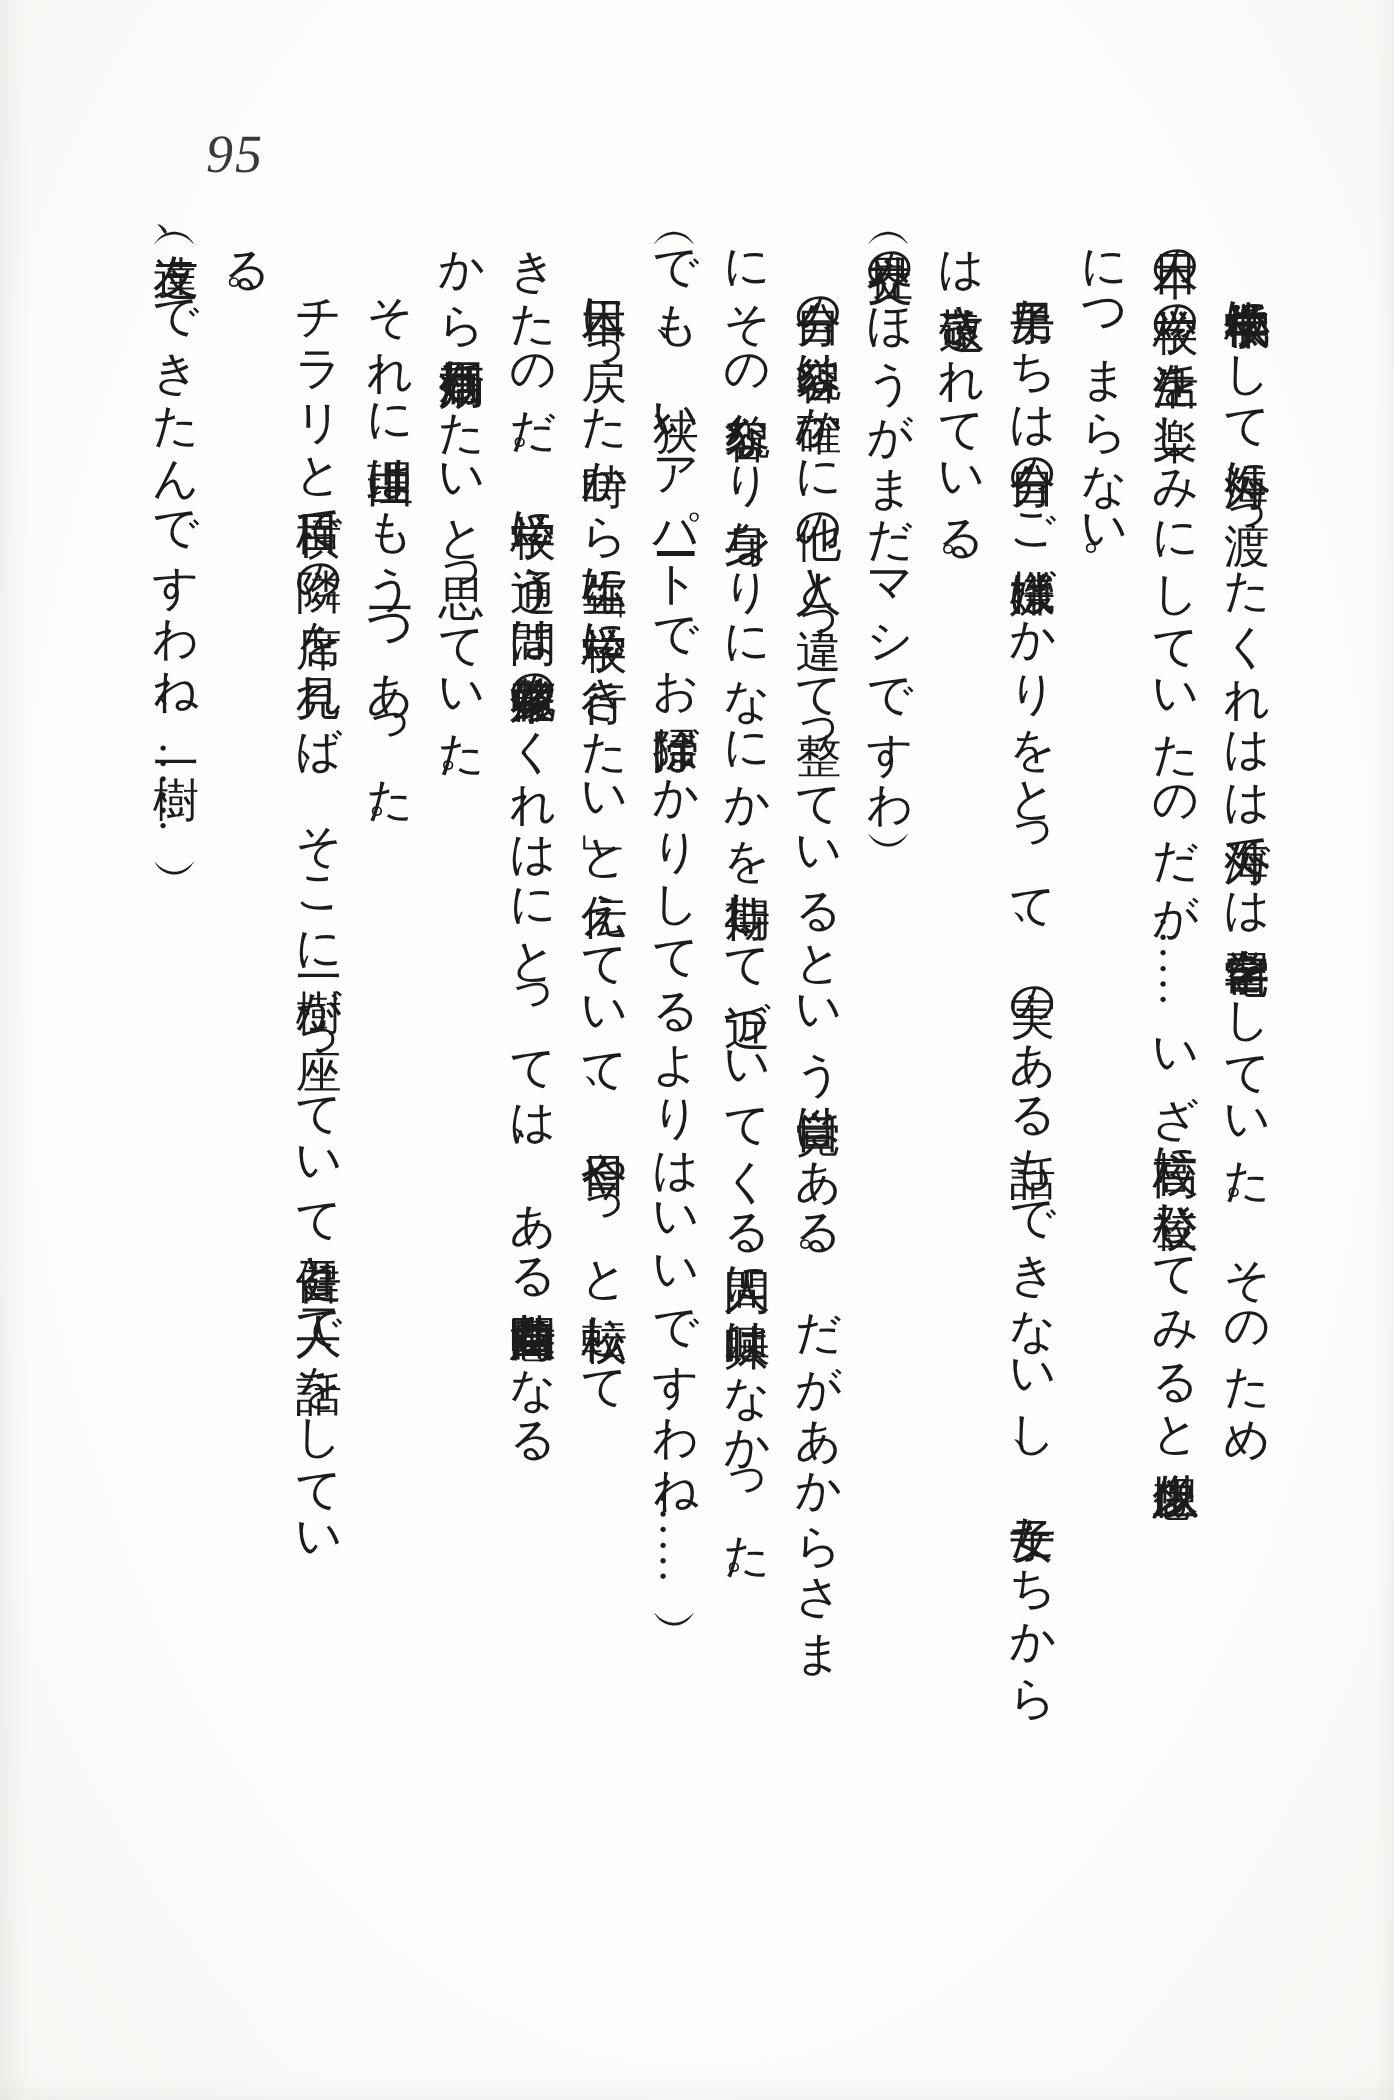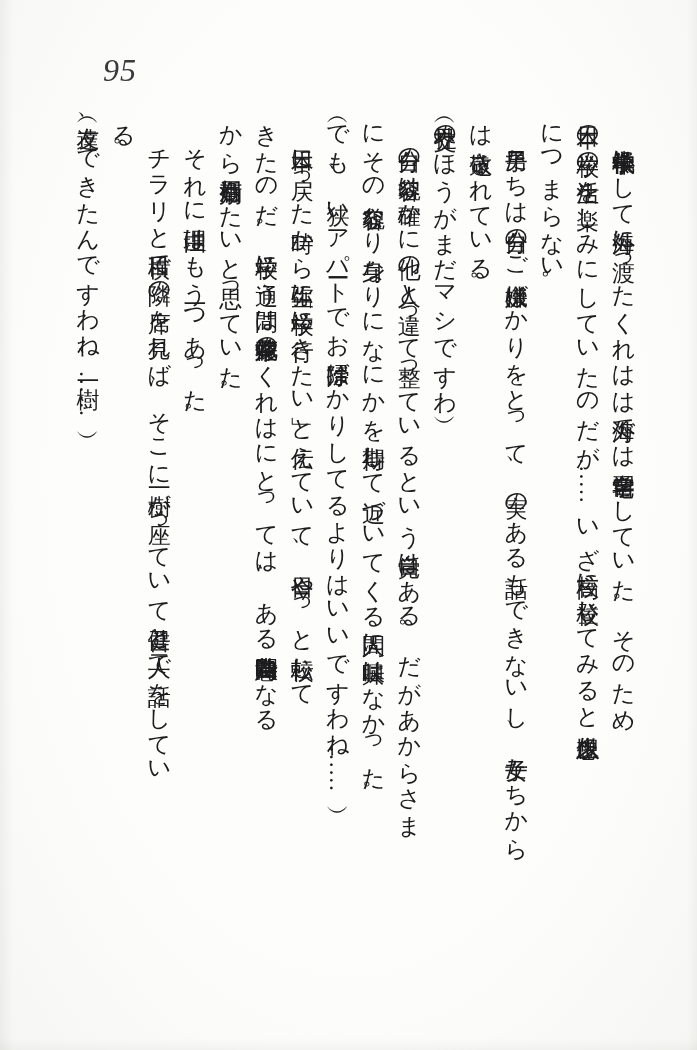--- a/index.html
+++ b/index.html
@@ -18,23 +18,23 @@
     position: absolute;
     inset: 0;
     background:
       linear-gradient(90deg, rgba(0,0,0,0.045) 0, rgba(0,0,0,0) 14px),
       linear-gradient(270deg, rgba(0,0,0,0.035) 0, rgba(0,0,0,0) 10px),
       linear-gradient(0deg, rgba(0,0,0,0.03) 0, rgba(0,0,0,0) 12px),
       radial-gradient(ellipse at 50% 45%, #fdfdfc 60%, #f6f6f3 100%);
   }
   .page-number {
     position: absolute;
-    top: 52px;
+    top: 62px;
     left: 103px;
-    font-size: 32px;
+    font-size: 27px;
     font-style: italic;
     color: #3a3a3c;
     letter-spacing: 1px;
   }
   .text-block {
     position: absolute;
     top: 109px;
     right: 56px;
     height: 884px;
     writing-mode: vertical-rl;

